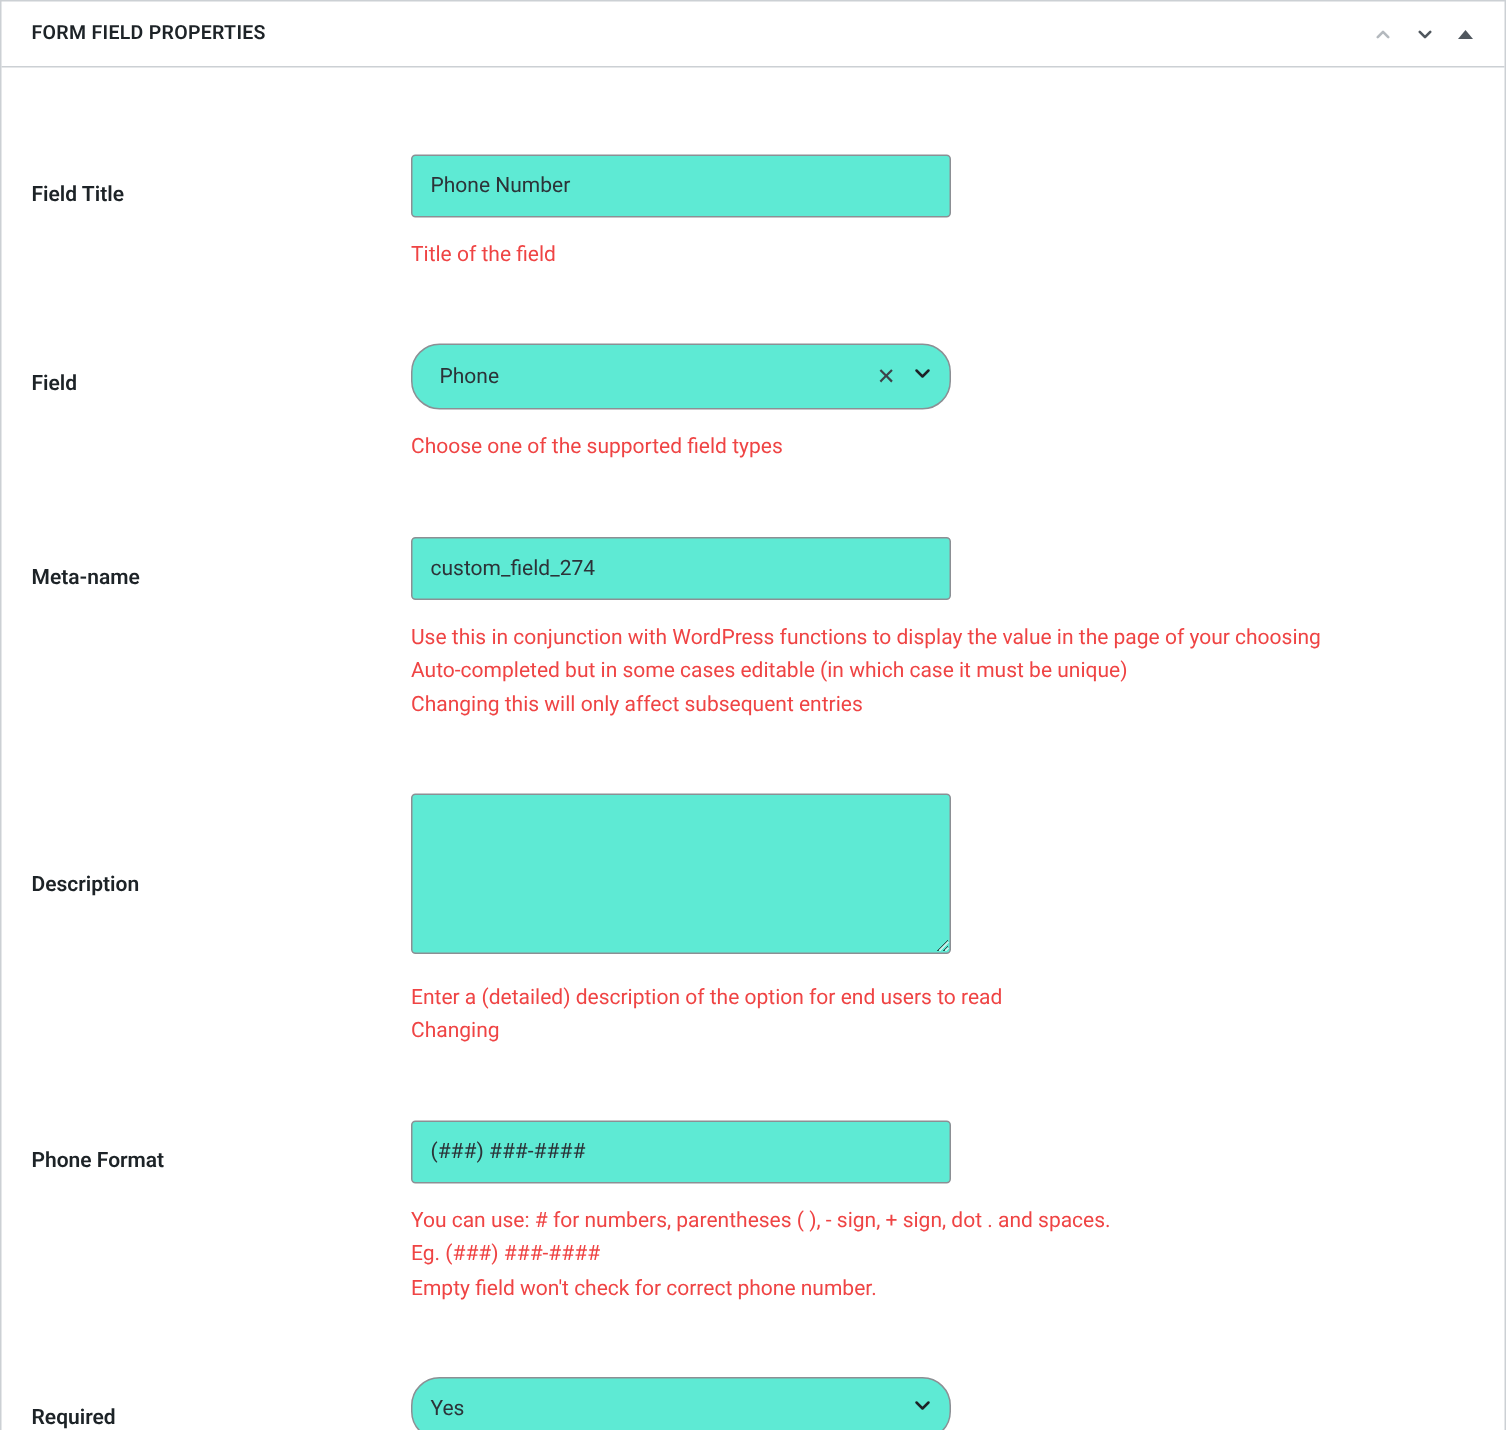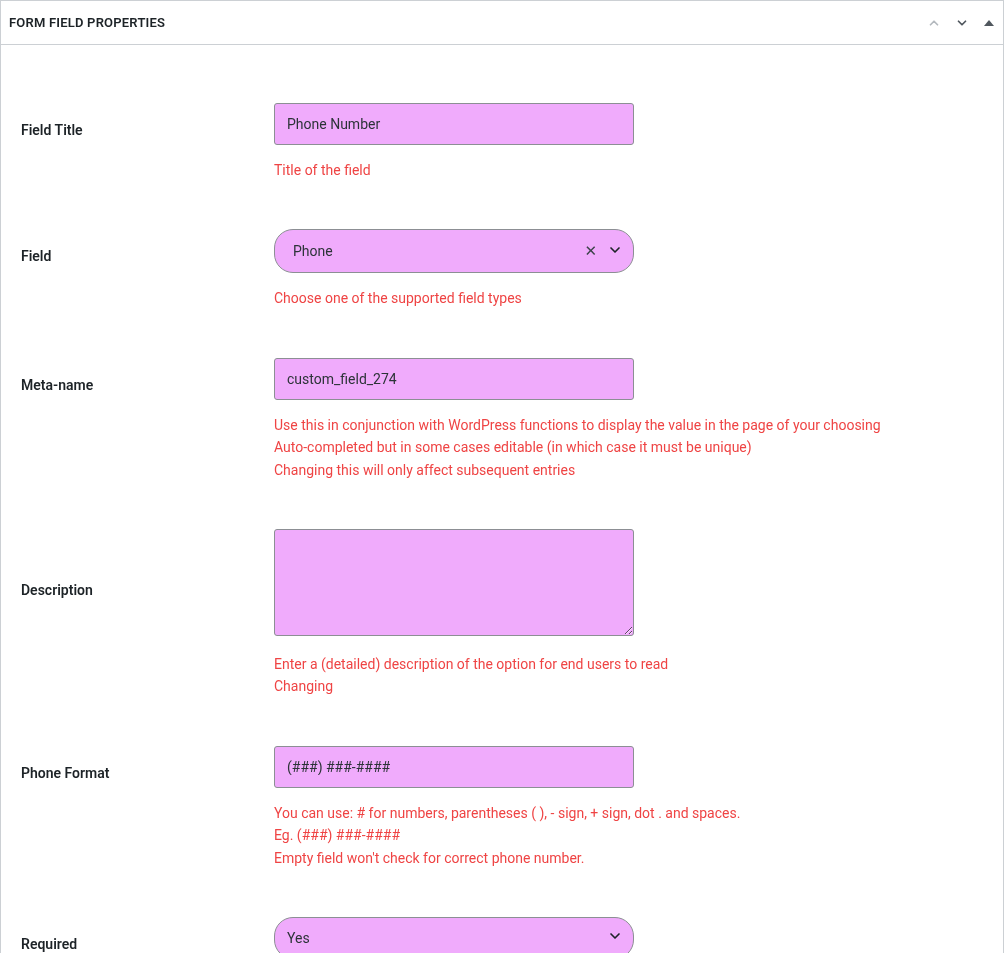--- a/index.html
+++ b/index.html
@@ -12,21 +12,21 @@
   }
   .panel {
     width: 1004px;
     border: 1px solid #ccd0d4;
     background: #ffffff;
   }
   .panel-header {
     display: flex;
     align-items: center;
     justify-content: space-between;
-    padding: 0 8px;
+    padding: 0 20px;
     height: 44px;
     border-bottom: 1px solid #ccd0d4;
   }
   .panel-title {
     font-size: 13px;
     font-weight: 600;
     letter-spacing: 0.2px;
     color: #1d2327;
   }
   .panel-controls {
@@ -61,21 +61,21 @@
   }
   .field-input-col {
     flex: 1 1 auto;
     max-width: 710px;
   }
   .txt-input, .txtarea, .select-box {
     width: 360px;
     font-family: inherit;
     font-size: 14px;
     color: #2c3338;
-    background: #f0abfc;
+    background: #5eead4;
     border: 1px solid #8c8f94;
     border-radius: 3px;
   }
   .txt-input {
     height: 42px;
     padding: 0 12px;
   }
   .txtarea {
     height: 107px;
     padding: 8px 12px;

